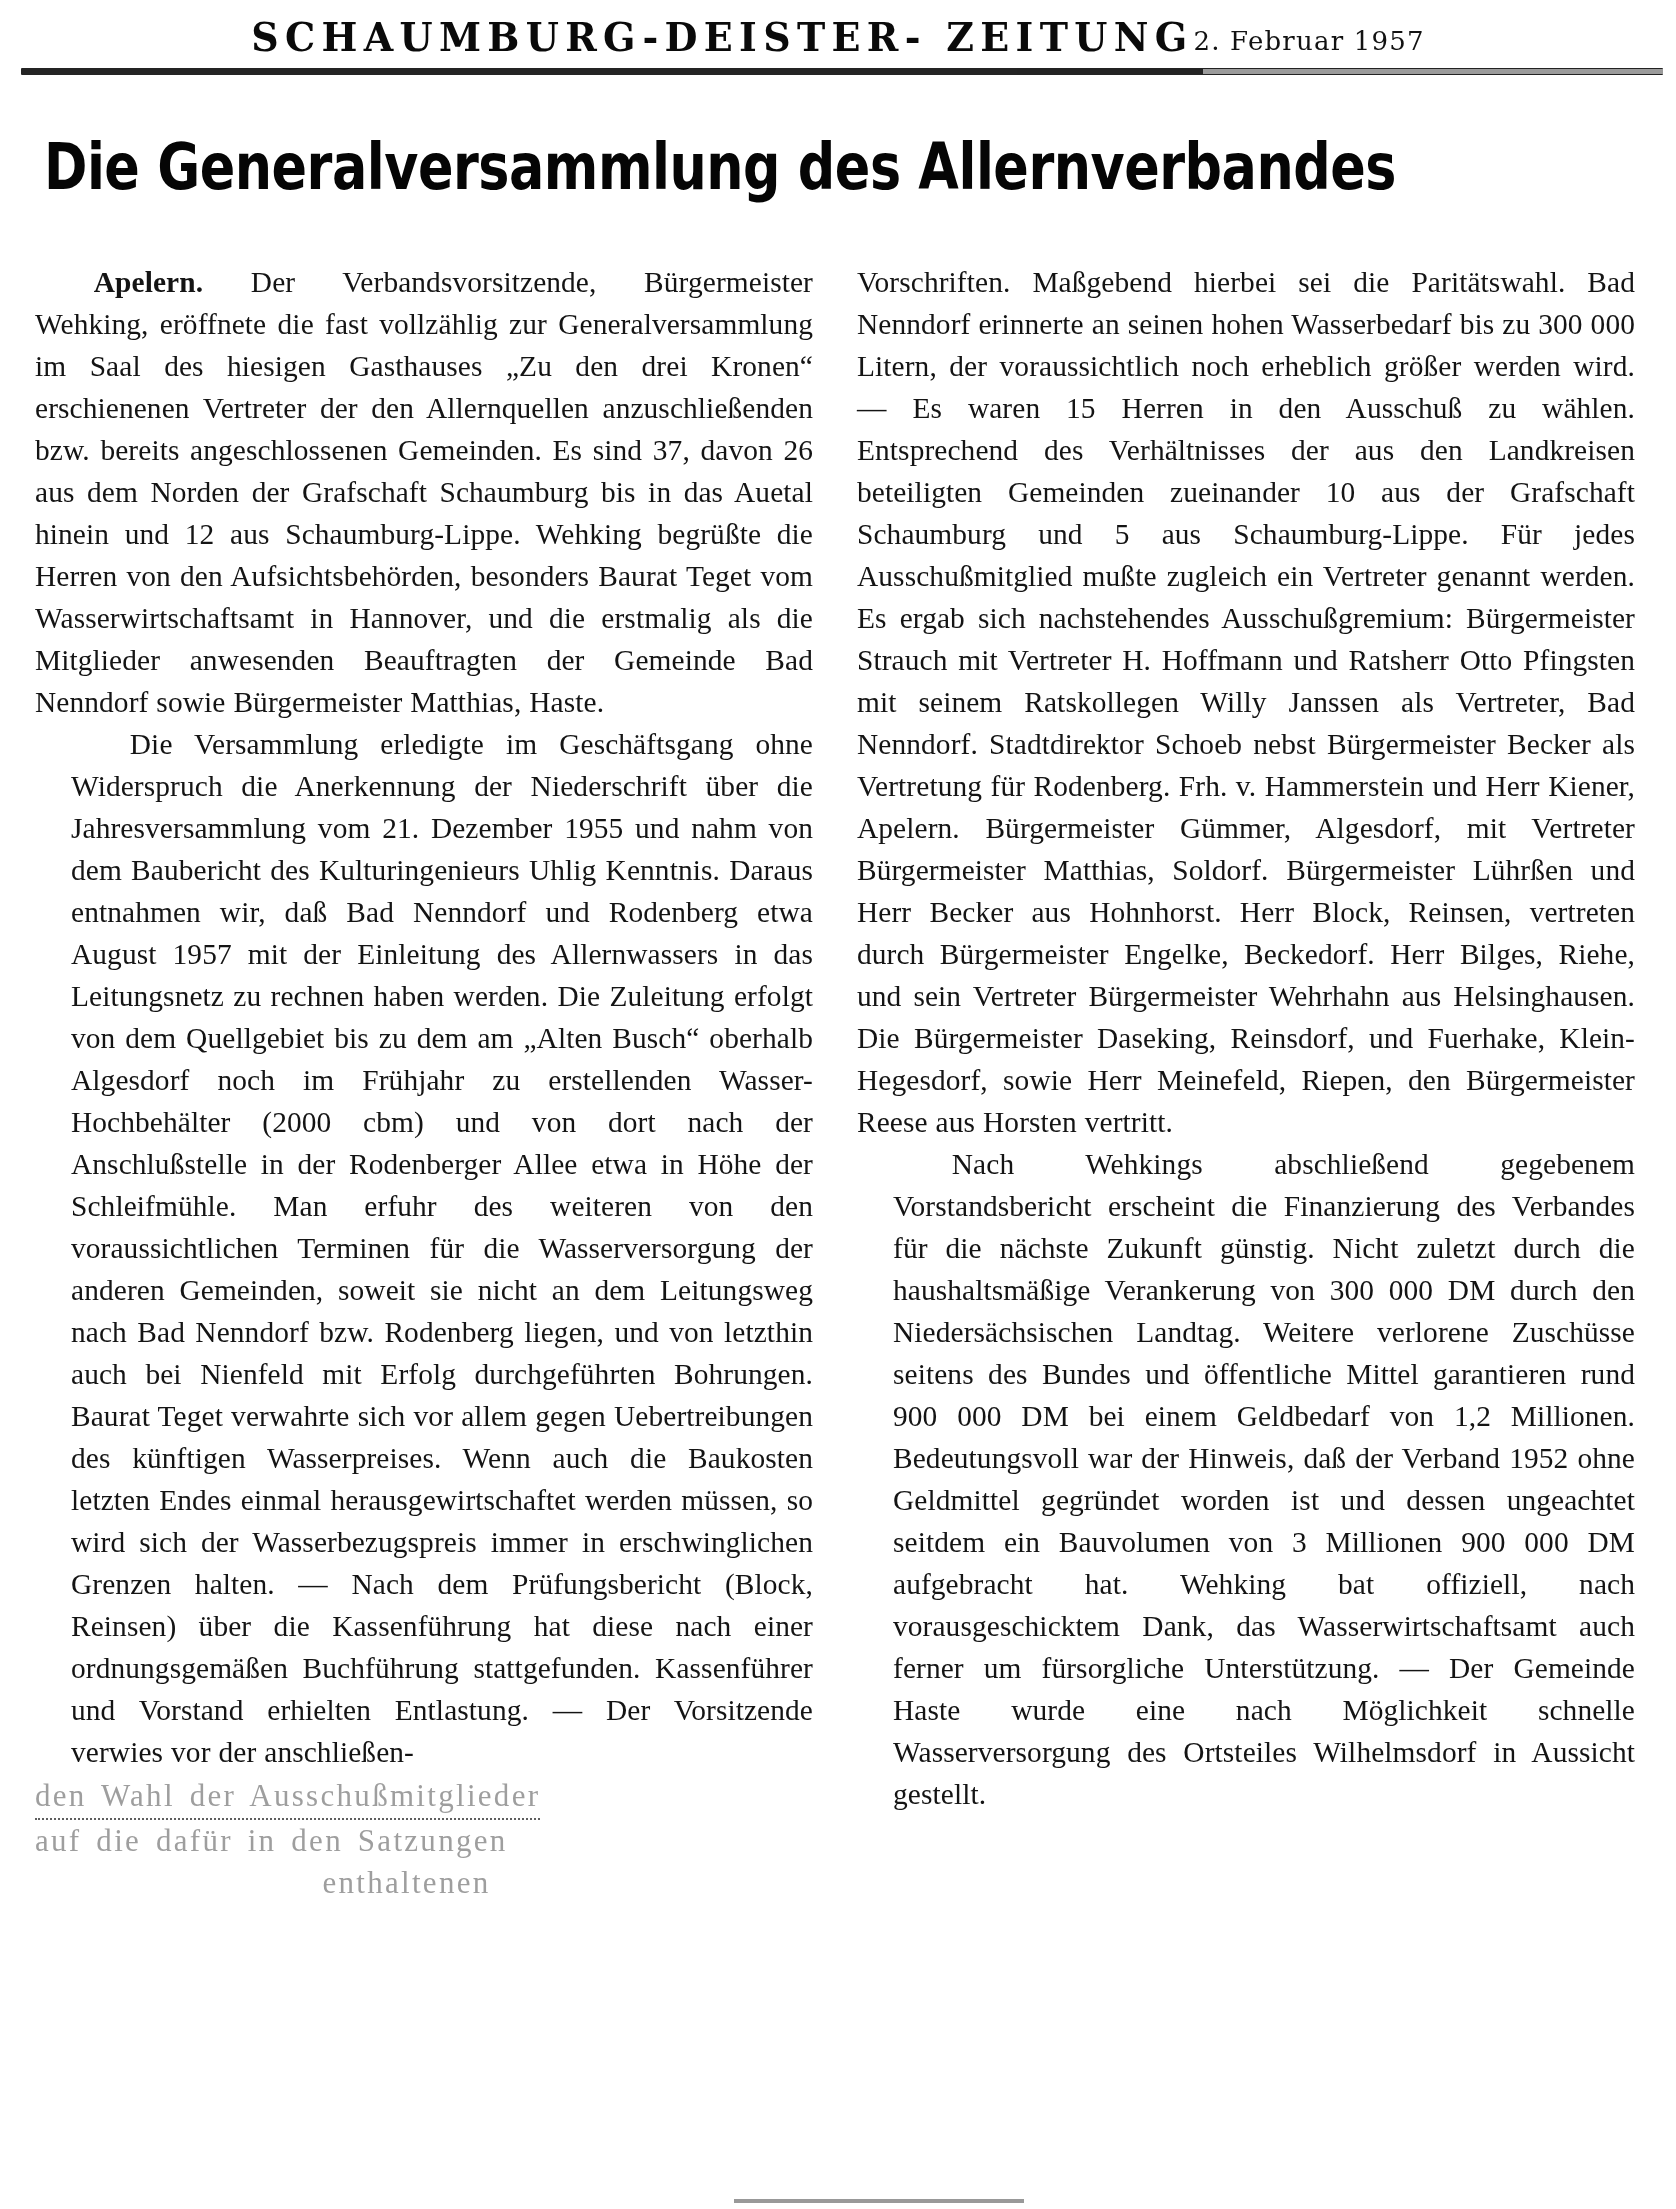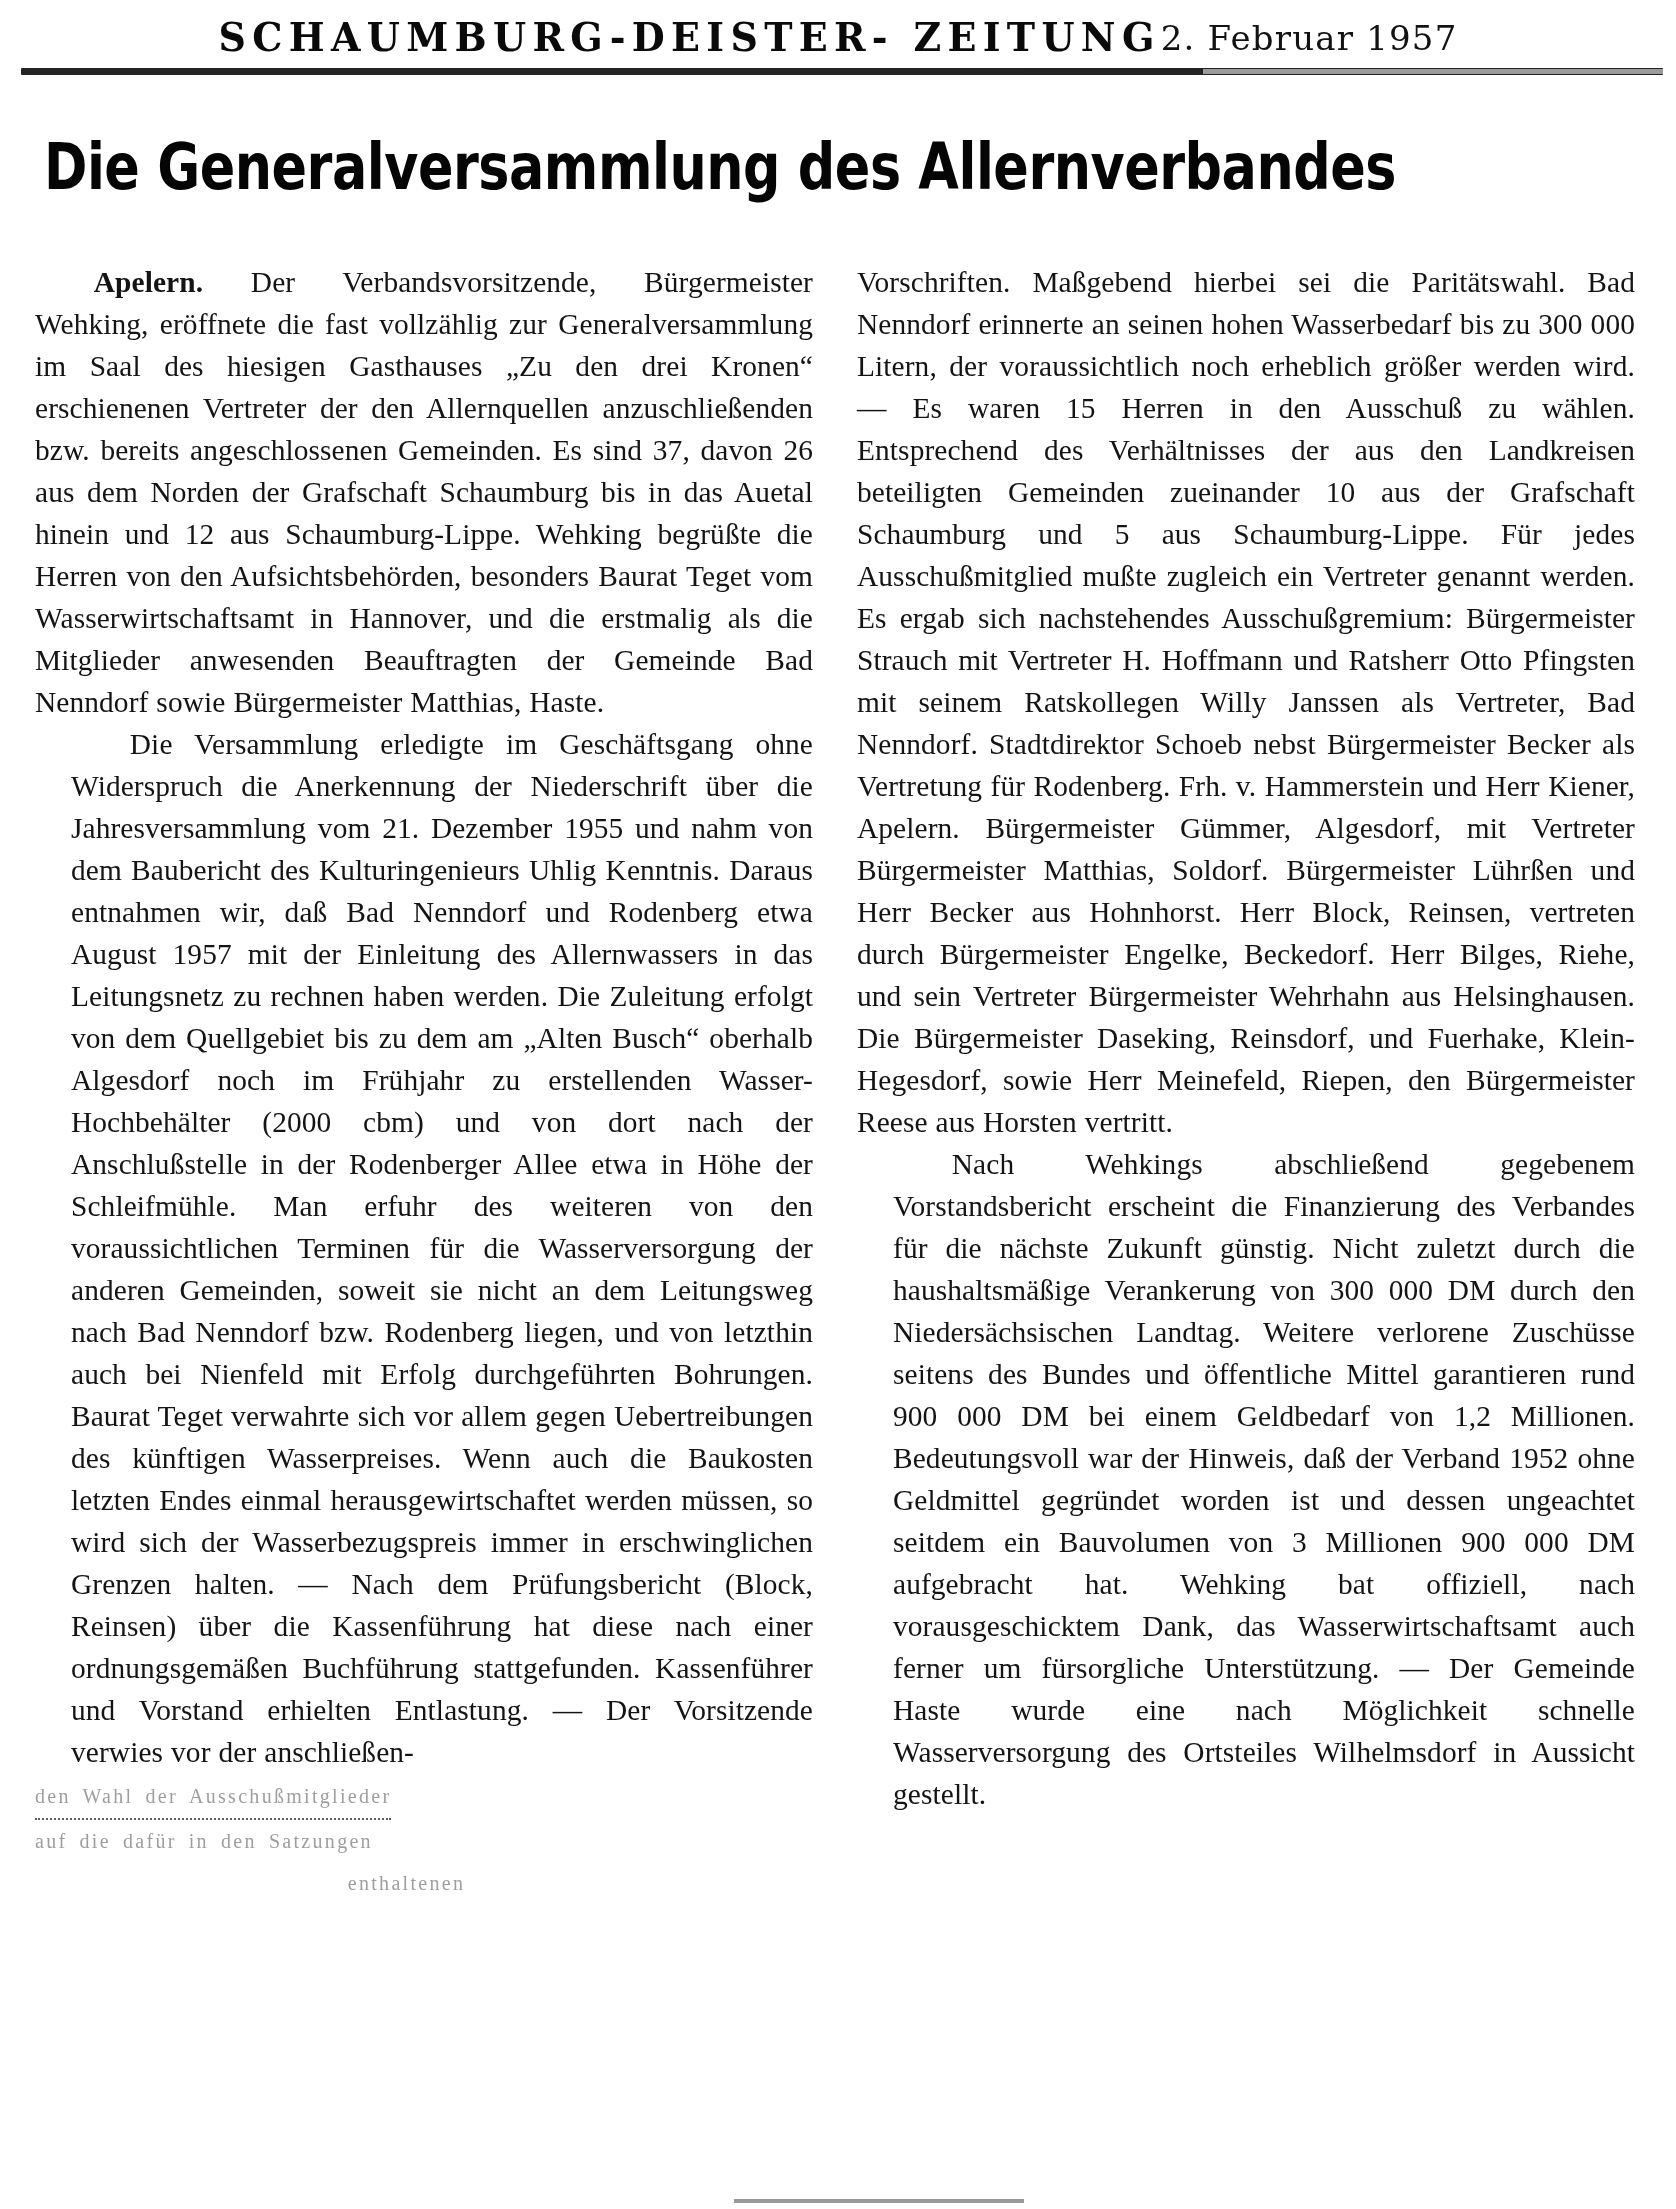--- a/index.html
+++ b/index.html
@@ -40,21 +40,21 @@
     font-family: "DejaVu Serif", "Liberation Serif", serif;
     font-weight: 700;
     font-size: 38px;
     letter-spacing: 6.3px;
     color: #0a0a0a;
     white-space: nowrap;
     transform: scaleY(1.04);
   }
   .issue-date {
     font-family: "DejaVu Serif", "Liberation Serif", serif;
-    font-size: 34px;
+    font-size: 26px;
     font-weight: 400;
     letter-spacing: 1.2px;
     color: #121212;
     white-space: nowrap;
   }
   .rule-thick {
     position: absolute;
     left: 21px;
     right: 13.5px;
     top: 68px;
@@ -124,21 +124,21 @@
   .dateline {
     font-weight: 700;
   }
   .p-indent-first {
     text-indent: 2.0em;
   }
 
   
   .faded {
     margin-top: 1.9px;
-    font-size: 20px;
+    font-size: 31px;
     line-height: 42px;
     color: #8e8e8e;
     letter-spacing: 2.3px;
     word-spacing: 4.8px;
     opacity: 0.85;
     text-shadow: 0 0 1px rgba(255,255,255,0.9);
   }
   .faded .fl {
     display: block;
     white-space: nowrap;

